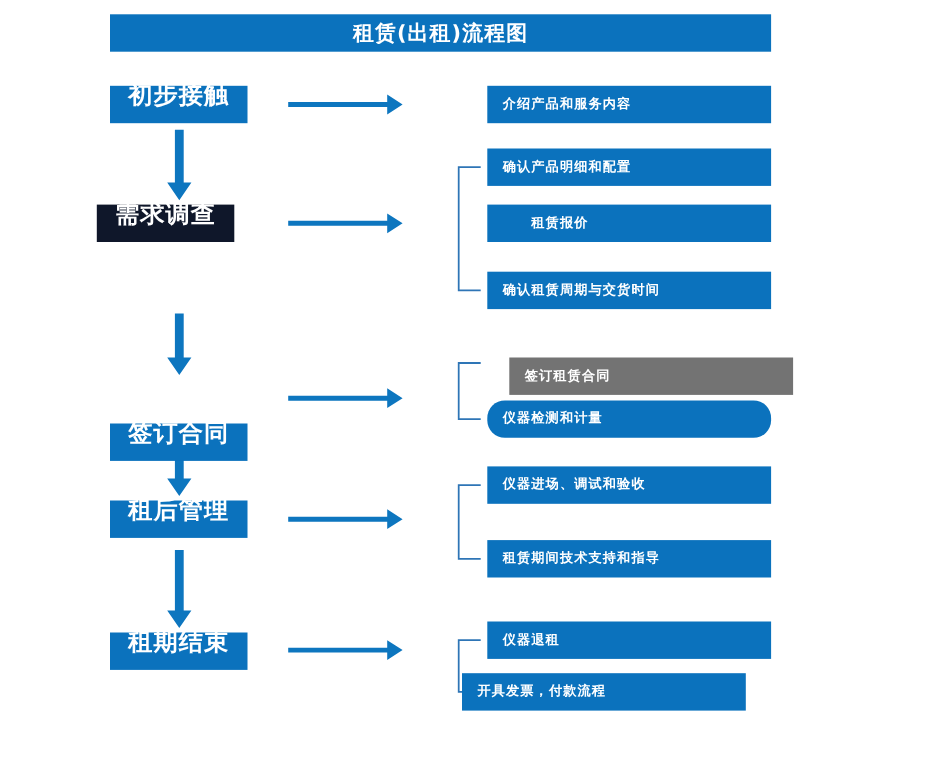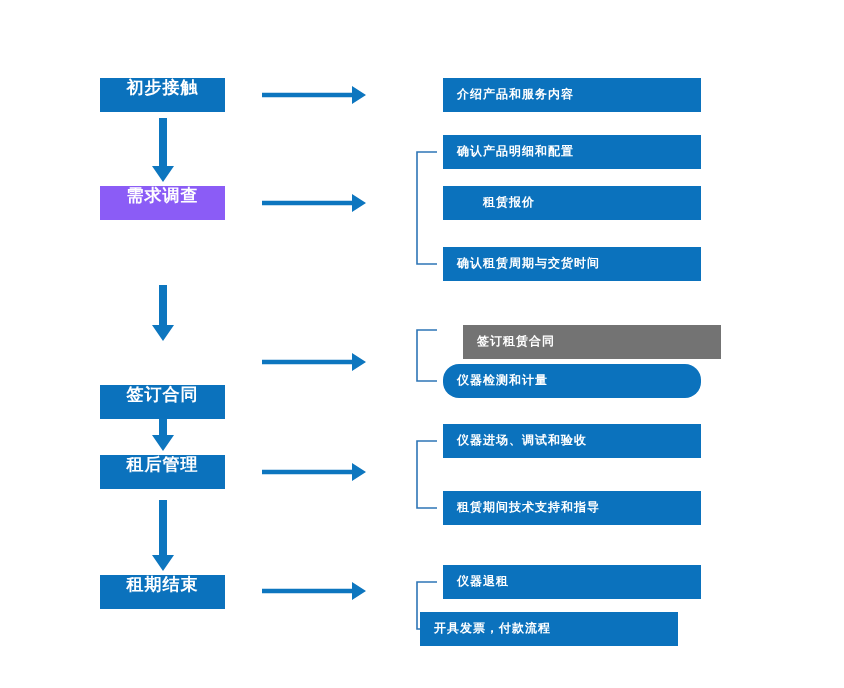--- a/index.html
+++ b/index.html
@@ -45,21 +45,21 @@
     align-items: center;
     justify-content: center;
     letter-spacing: 1px;
     white-space: nowrap;
     box-sizing: border-box;
   }
   .stage-box {
     left: 100px;
     width: 125px;
     height: 34px;
-    font-size: 17px;
+    font-size: 22px;
     justify-content: center;
     padding-bottom: 16px;
   }
   .detail-box {
     left: 443px;
     width: 258px;
     height: 34px;
     font-size: 12px;
     padding-left: 14px;
     padding-bottom: 1px;
@@ -70,20 +70,21 @@
     width: 844px;
     height: 688px;
     pointer-events: none;
   }
 </style>
 </head>
 <body>
 
 <div id="canvas">
 
+  <div class="title-bar">租赁(出租)流程图</div>
 
   <svg class="svg-layer" viewBox="0 0 844 688" width="844" height="688" xmlns="http://www.w3.org/2000/svg">
     <g id="h-arrows">
         <path d="M262 92.75 L352 92.75 L352 86 L366 95 L352 104 L352 97.25 L262 97.25 Z" fill="#0d76bf"></path>
         <path d="M262 200.75 L352 200.75 L352 194 L366 203 L352 212 L352 205.25 L262 205.25 Z" fill="#0d76bf"></path>
         <path d="M262 359.75 L352 359.75 L352 353 L366 362 L352 371 L352 364.25 L262 364.25 Z" fill="#0d76bf"></path>
         <path d="M262 469.75 L352 469.75 L352 463 L366 472 L352 481 L352 474.25 L262 474.25 Z" fill="#0d76bf"></path>
         <path d="M262 588.75 L352 588.75 L352 582 L366 591 L352 600 L352 593.25 L262 593.25 Z" fill="#0d76bf"></path>
       </g>
     <g id="v-arrows">
@@ -95,21 +96,21 @@
     <g id="brackets">
         <path d="M437 152 L417 152 L417 264 L437 264" fill="none" stroke="#2e75b6" stroke-width="1.6"></path>
         <path d="M437 330 L417 330 L417 381 L437 381" fill="none" stroke="#2e75b6" stroke-width="1.6"></path>
         <path d="M437 441 L417 441 L417 508 L437 508" fill="none" stroke="#2e75b6" stroke-width="1.6"></path>
         <path d="M437 582 L417 582 L417 629 L437 629" fill="none" stroke="#2e75b6" stroke-width="1.6"></path>
       </g>
   </svg>
 
   <div id="stage-layer">
       <div class="box stage-box" style="top: 78px; left: 100px; background: rgb(11, 114, 189);">初步接触</div>
-      <div class="box stage-box" style="top: 186px; left: 100px; background: #8b5cf6; font-family: Liberation Mono, monospace;">需求调查</div>
+      <div class="box stage-box" style="top: 186px; left: 88px; background: #0f172a; font-family: Liberation Mono, monospace;">需求调查</div>
       <div class="box stage-box" style="top: 345px; left: 100px; background: rgb(11, 114, 189); margin-top: 40px;">签订合同</div>
       <div class="box stage-box" style="top: 455px; left: 100px; background: rgb(11, 114, 189);">租后管理</div>
       <div class="box stage-box" style="top: 575px; left: 100px; background: rgb(11, 114, 189);">租期结束</div>
     </div>
   <div id="detail-layer">
       <div class="box detail-box" style="top: 78px; left: 443px; background: rgb(11, 114, 189);">介绍产品和服务内容</div>
       <div class="box detail-box" style="top: 135px; left: 443px; background: rgb(11, 114, 189);">确认产品明细和配置</div>
       <div class="box detail-box" style="top: 186px; left: 443px; background: rgb(11, 114, 189); padding-left: 40px;">租赁报价</div>
       <div class="box detail-box" style="top: 247px; left: 443px; background: rgb(11, 114, 189);">确认租赁周期与交货时间</div>
       <div class="box detail-box" style="top: 313px; left: 463px; background: #737373; margin-top: 12px;">签订租赁合同</div>

